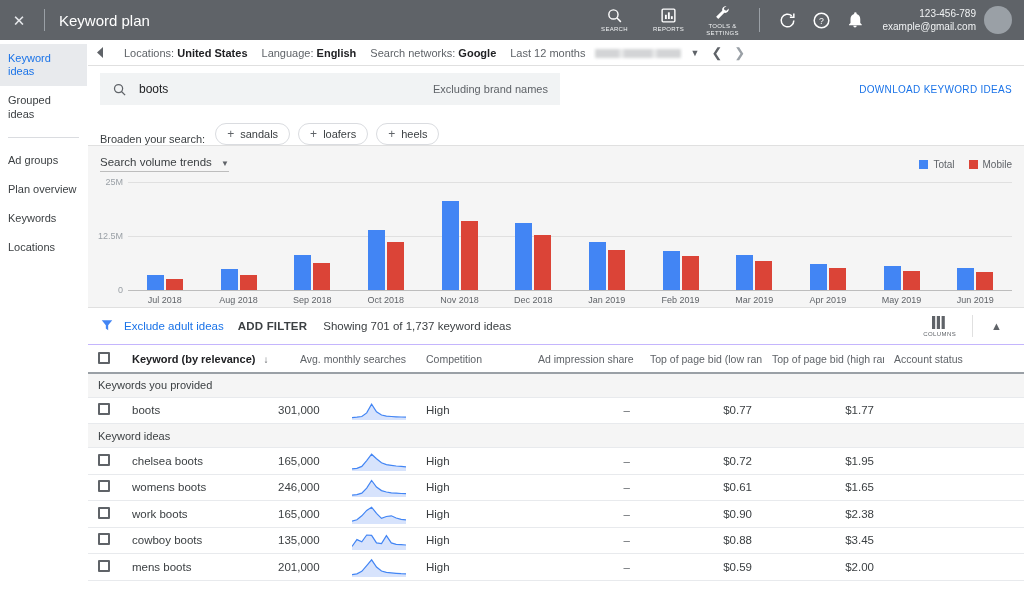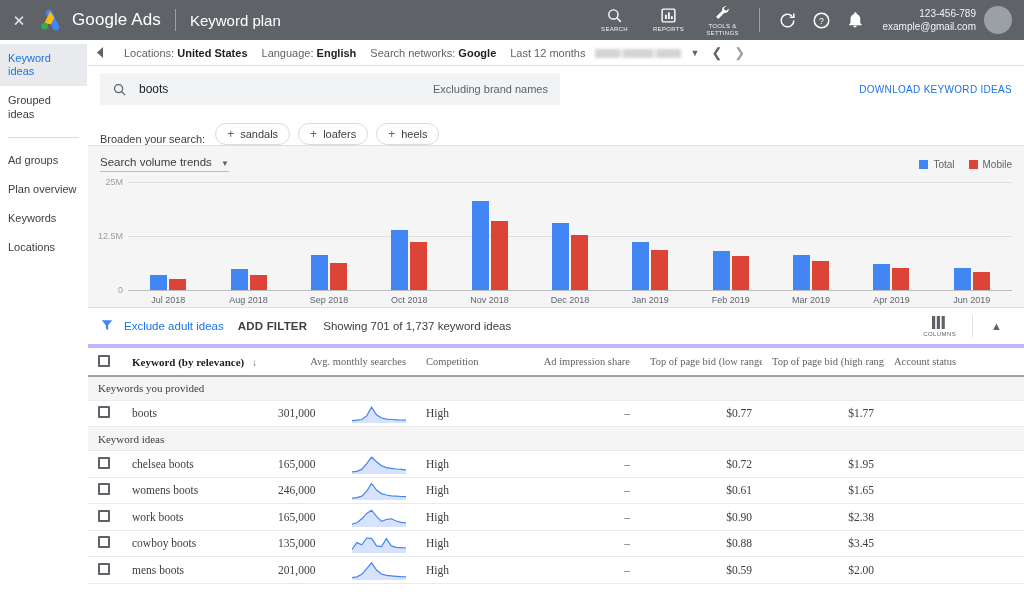--- a/index.html
+++ b/index.html
@@ -171,21 +171,21 @@
   .tbar-right { margin-left: auto; display: flex; align-items: center; }
   .cols {
     display: flex; flex-direction: column; align-items: center; cursor: pointer;
     padding: 0 8px;
   }
   .cols .cl { font-size: 6px; color: #5f6368; letter-spacing: .4px; margin-top: 2px; }
   .tbar-sep { width: 1px; height: 22px; background: #e0e0e0; margin: 0 8px; }
   .chev-up { padding: 0 10px; cursor: pointer; color: #5f6368; font-size: 11px; }
 
   
-  .table-wrap { flex: 1; overflow: hidden; border-top: 4px solid #c4b5fd; font-family: Liberation Serif, serif; }
+  .table-wrap { flex: 1; overflow: hidden; border-top: 1px solid #c4b5fd; }
   table { width: 100%; border-collapse: collapse; table-layout: fixed; }
   th, td {
     font-weight: 400; text-align: left; font-size: 11.5px; color: #3c4043;
     border-bottom: 1px solid #e8eaed; padding: 0 10px; height: 26px;
     overflow: hidden; white-space: nowrap;
   }
   thead th { height: 28px; color: #5f6368; font-size: 10.5px; border-bottom: 2px solid #9aa0a6;}
   thead th.kw-h { color: #202124; font-weight: 700; font-size: 11px; }
   .c-chk { width: 34px; }
   .c-kw { width: 146px; }
@@ -210,30 +210,20 @@
   .spark { width: 54px; height: 20px; margin-left: 8px; flex: 0 0 54px; }
   .sort-arrow { margin-left: 5px; color: #5f6368; font-size: 10px; }
   .dash { color: #5f6368; }
 </style>
 </head>
 <body>
 
 <div class="topbar">
   <div class="tb-close">✕</div>
 
-  <div class="logo-wrap">
-    <span class="ads-logo">
-      <svg width="26" height="24" viewBox="0 0 26 24">
-        <path d="M13.5 2.5 L21.5 19 A3.6 3.6 0 0 1 15.2 21.2 L7.6 5.6 A3.6 3.6 0 0 1 13.5 2.5 Z" fill="#4285f4"></path>
-        <path d="M12.2 3.3 L6.2 15.5 L13.2 16.2 L16.2 9.5 Z" fill="#fbbc04"></path>
-        <circle cx="6.6" cy="18.2" r="3.4" fill="#34a853"></circle>
-      </svg>
-    </span>
-    <span class="brand">Google Ads</span>
-  </div>
 
   <div class="tb-divider"></div>
   <div class="page-title">Keyword plan</div>
 
   <div class="tb-right">
     <div class="tb-tool">
       <svg width="17" height="17" viewBox="0 0 24 24" fill="none" stroke="#fff" stroke-width="2">
         <circle cx="10.5" cy="10.5" r="6.5"></circle>
           <line x1="15.5" y1="15.5" x2="21" y2="21"></line>
       </svg>
@@ -436,20 +426,25 @@
               <div class="bar total" style="height: 34.56px; background: rgb(66, 133, 244);"></div>
               <div class="bar mobile" style="height: 29.376px; background: rgb(219, 68, 55);"></div>
               <div class="xlab">Mar 2019</div>
             </div>
             <div class="grp">
               <div class="bar total" style="height: 26.352px; background: rgb(66, 133, 244);"></div>
               <div class="bar mobile" style="height: 22.032px; background: rgb(219, 68, 55);"></div>
               <div class="xlab">Apr 2019</div>
             </div>
             <div class="grp">
+              <div class="bar total" style="height: 24.192px; background: rgb(66, 133, 244);"></div>
+              <div class="bar mobile" style="height: 19.008px; background: rgb(219, 68, 55);"></div>
+              <div class="xlab">May 2019</div>
+            </div>
+            <div class="grp">
               <div class="bar total" style="height: 21.6px; background: rgb(66, 133, 244);"></div>
               <div class="bar mobile" style="height: 18.144px; background: rgb(219, 68, 55);"></div>
               <div class="xlab">Jun 2019</div>
             </div>
           </div>
         </div>
     </div>
 
     <div class="tbar">
       <span class="funnel">

